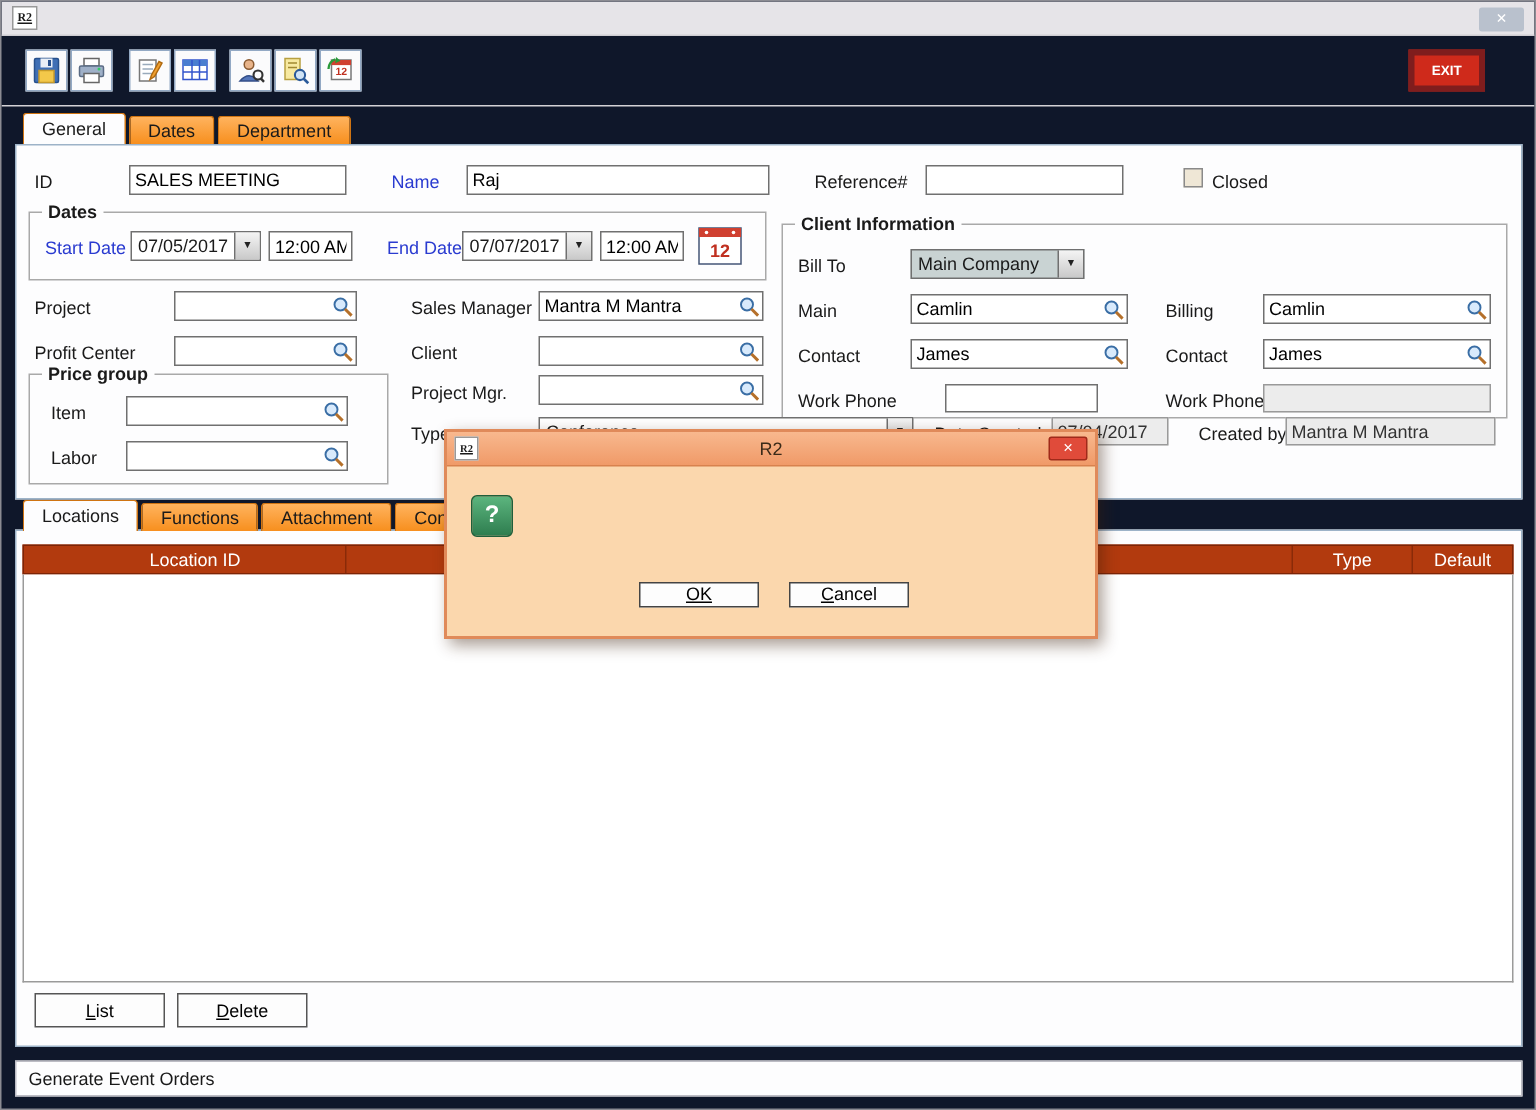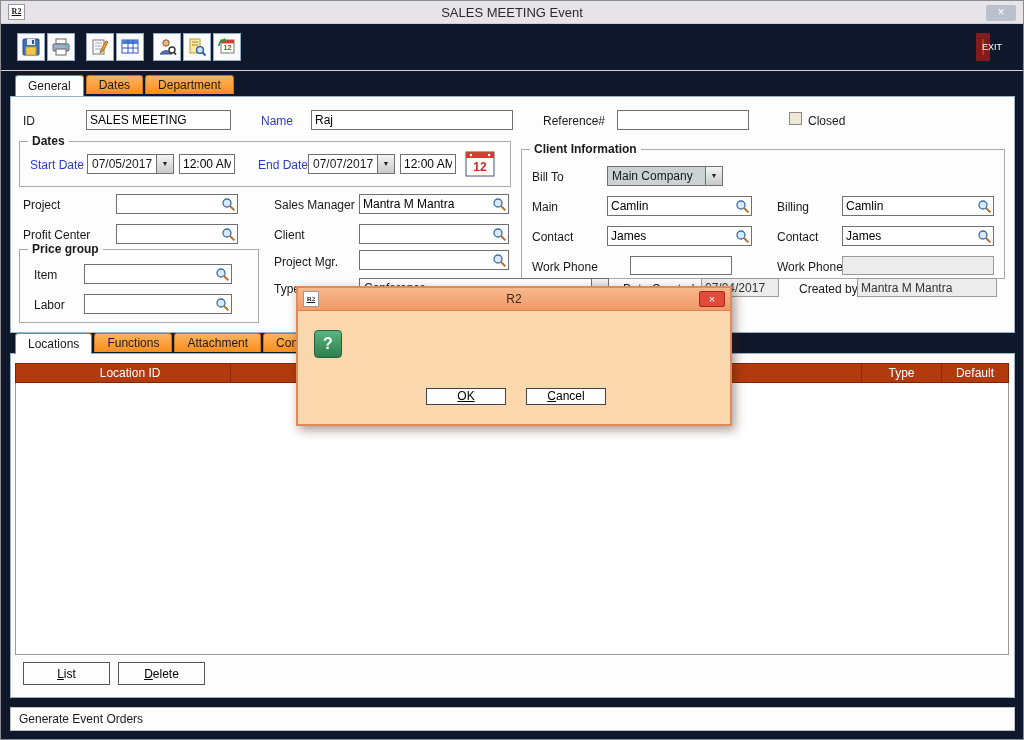--- a/index.html
+++ b/index.html
@@ -15,25 +15,25 @@
              border:1px solid #999; font:bold 8px "Liberation Serif",serif; text-align:center;
              line-height:14px; text-decoration:underline; }
   .title { position:absolute; left:0; right:0; top:4px; text-align:center; font-size:13px; color:#2a2a2a; }
   .winclose { position:absolute; right:7px; top:4px; width:30px; height:16px; background:#b9c1cd;
               color:#fff; text-align:center; line-height:15px; font-size:12px; border-radius:2px; cursor:default; }
 
   
   .toolbar { position:absolute; left:0; top:24px; width:100%; height:46px; border-bottom:1px solid #d4d2d6; }
   .tbtn { position:absolute; top:8px; width:28px; height:28px; background:#fbfbfc; border:1px solid #93a9c4;
           padding:2px; display:flex; align-items:center; justify-content:center; cursor:pointer; }
-  .exitbtn { position:absolute; right:33px; top:8px; width:14px; height:28px; background:#cf2a1b;
-             border:6px solid #7f1d1d; color:#fff; font-weight:normal; font-size:9px; cursor:pointer; }
-
-  
-  .tabrow { position:absolute; left:14px; display:flex; gap:2px; height:21px; z-index:2; }
+  .exitbtn { position:absolute; right:33px; top:8px; width:51px; height:28px; background:#cf2a1b;
+             border:4px solid #7f1d1d; color:#fff; font-weight:bold; font-size:9px; cursor:pointer; }
+
+  
+  .tabrow { position:absolute; left:14px; display:flex; align-items:flex-end; gap:2px; height:21px; z-index:2; }
   .tab { height:19px; line-height:18px; padding:0 12px; background:linear-gradient(#ffb35e,#f78f1e);
          border:1px solid #cf7412; border-bottom:none; border-radius:3px 3px 0 0; cursor:pointer; }
   .tab.selected { background:#fdfdfe; height:21px; line-height:20px; }
 
   
   .panel { position:absolute; background:#fdfdfe; border:1px solid #9db3c8; }
   .lbl { position:absolute; white-space:nowrap; line-height:14px; }
   .lbl.blue { color:#2a3bd0; }
   .field { position:absolute; height:20px; border:1px solid #707070; background:#fff;
            font:12px "Liberation Sans",sans-serif; padding:0 3px; }
@@ -90,21 +90,20 @@
   .dlg-btn { position:absolute; top:100px; width:80px; height:17px; background:#fdfdfd;
              border:1px solid #444; font:12px "Liberation Sans",sans-serif; line-height:13px; cursor:pointer; }
 </style>
 </head>
 <body>
 
 <div class="window">
 
   <div class="titlebar">
     <span class="appicon">R2</span>
-    <span class="title">SALES MEETING Event</span>
     <span class="winclose">×</span>
   </div>
 
   <div class="toolbar">
     <button class="tbtn" style="left:16px">
       <svg width="20" height="20" viewBox="0 0 20 20">
           <rect x="2" y="2" width="16" height="16" rx="1" fill="#3f6fb5" stroke="#27508c"></rect>
           <rect x="6" y="2" width="8" height="6" fill="#e8eef6"></rect>
           <rect x="11" y="3" width="2" height="4" fill="#27508c"></rect>
           <rect x="5" y="10" width="10" height="8" fill="#f3c84a" stroke="#c79b2a"></rect>

